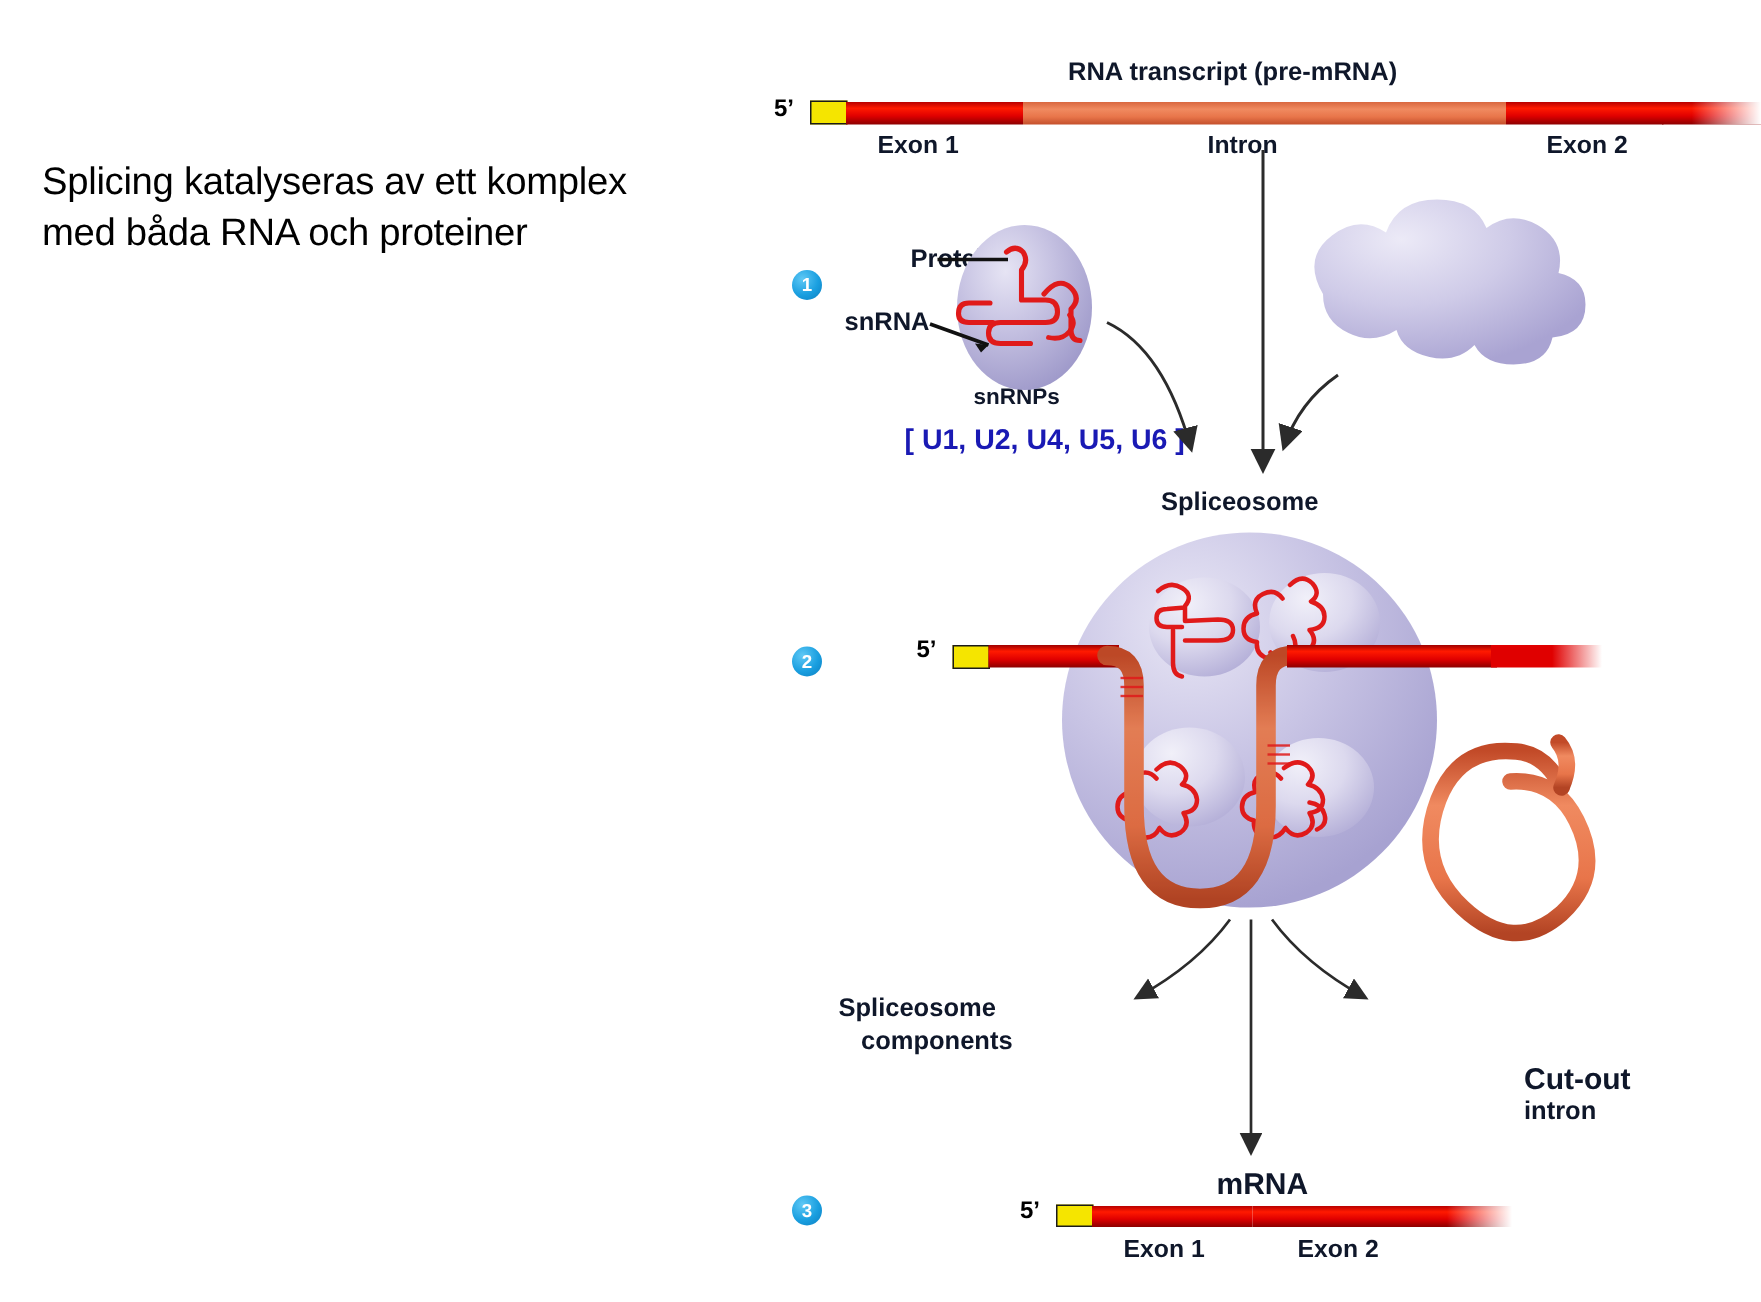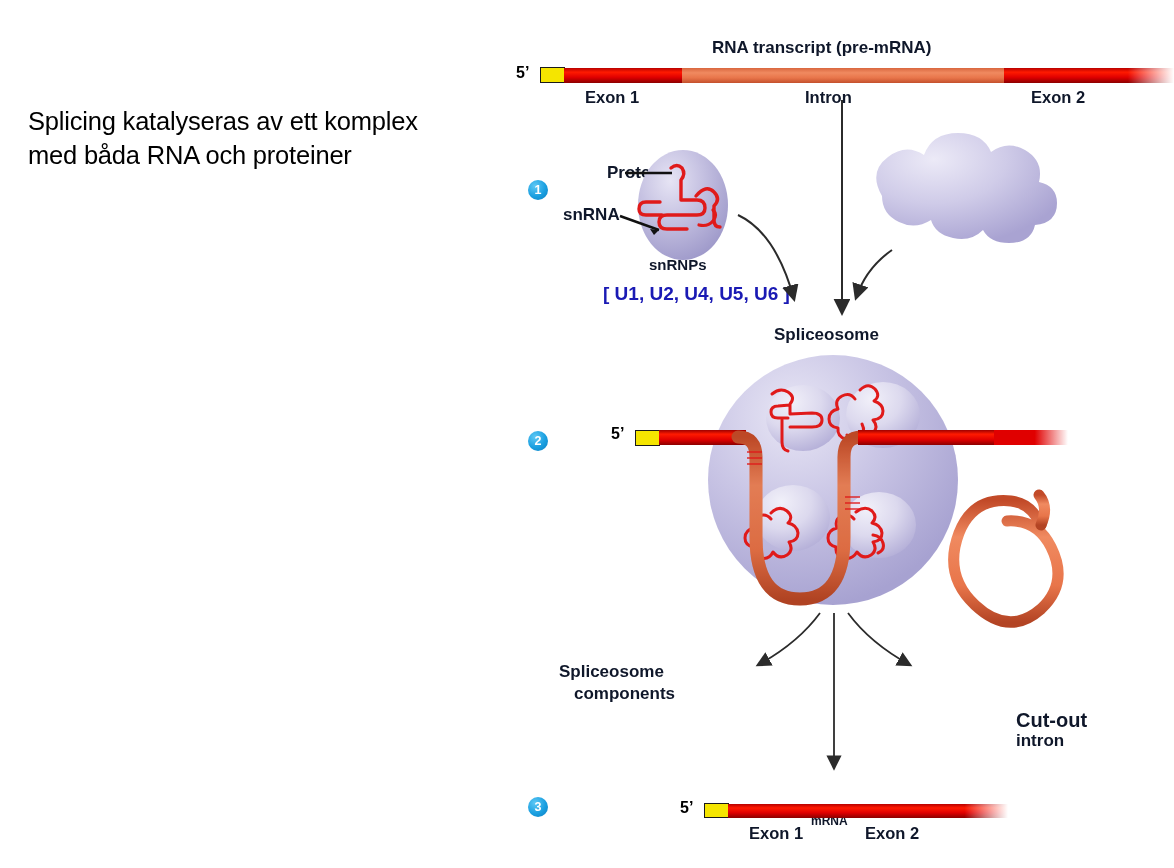--- a/index.html
+++ b/index.html
@@ -160,21 +160,21 @@
 
   <div class="fiveprime" style="left:111px; top:425px;">5’</div>
   <div class="cap" style="left:135px; top:430px; width:25px; height:16px;"></div>
 
   <div class="lbl" style="left:59px; top:662px; font-size:17px;">Spliceosome</div>
   <div class="lbl" style="left:74px; top:684px; font-size:17px;">components</div>
 
   <div class="lbl" style="left:516px; top:709px; font-size:20px;">Cut-out</div>
   <div class="lbl" style="left:516px; top:731px; font-size:17px;">intron</div>
 
-  <div class="lbl" style="left:311px; top:815px; font-size:12px;">mRNA</div>
+  <div class="lbl" style="left:311px; top:779px; font-size:20px;">mRNA</div>
   <div class="fiveprime" style="left:180px; top:799px;">5’</div>
   <div class="cap" style="left:204px; top:803px; width:25px; height:15px;"></div>
   <div class="exon" style="left:228px; top:804px; width:107px; height:14px;"></div>
   <div class="exon" style="left:335px; top:804px; width:111px; height:14px;"></div>
   <div class="exon-fade" style="left:446px; top:804px; width:62px; height:14px;"></div>
   <div class="lbl" style="left:249px; top:824px; font-size:16.5px;">Exon 1</div>
   <div class="lbl" style="left:365px; top:824px; font-size:16.5px;">Exon 2</div>
 
   <svg class="layer" viewBox="0 0 674 868">
     <defs>

